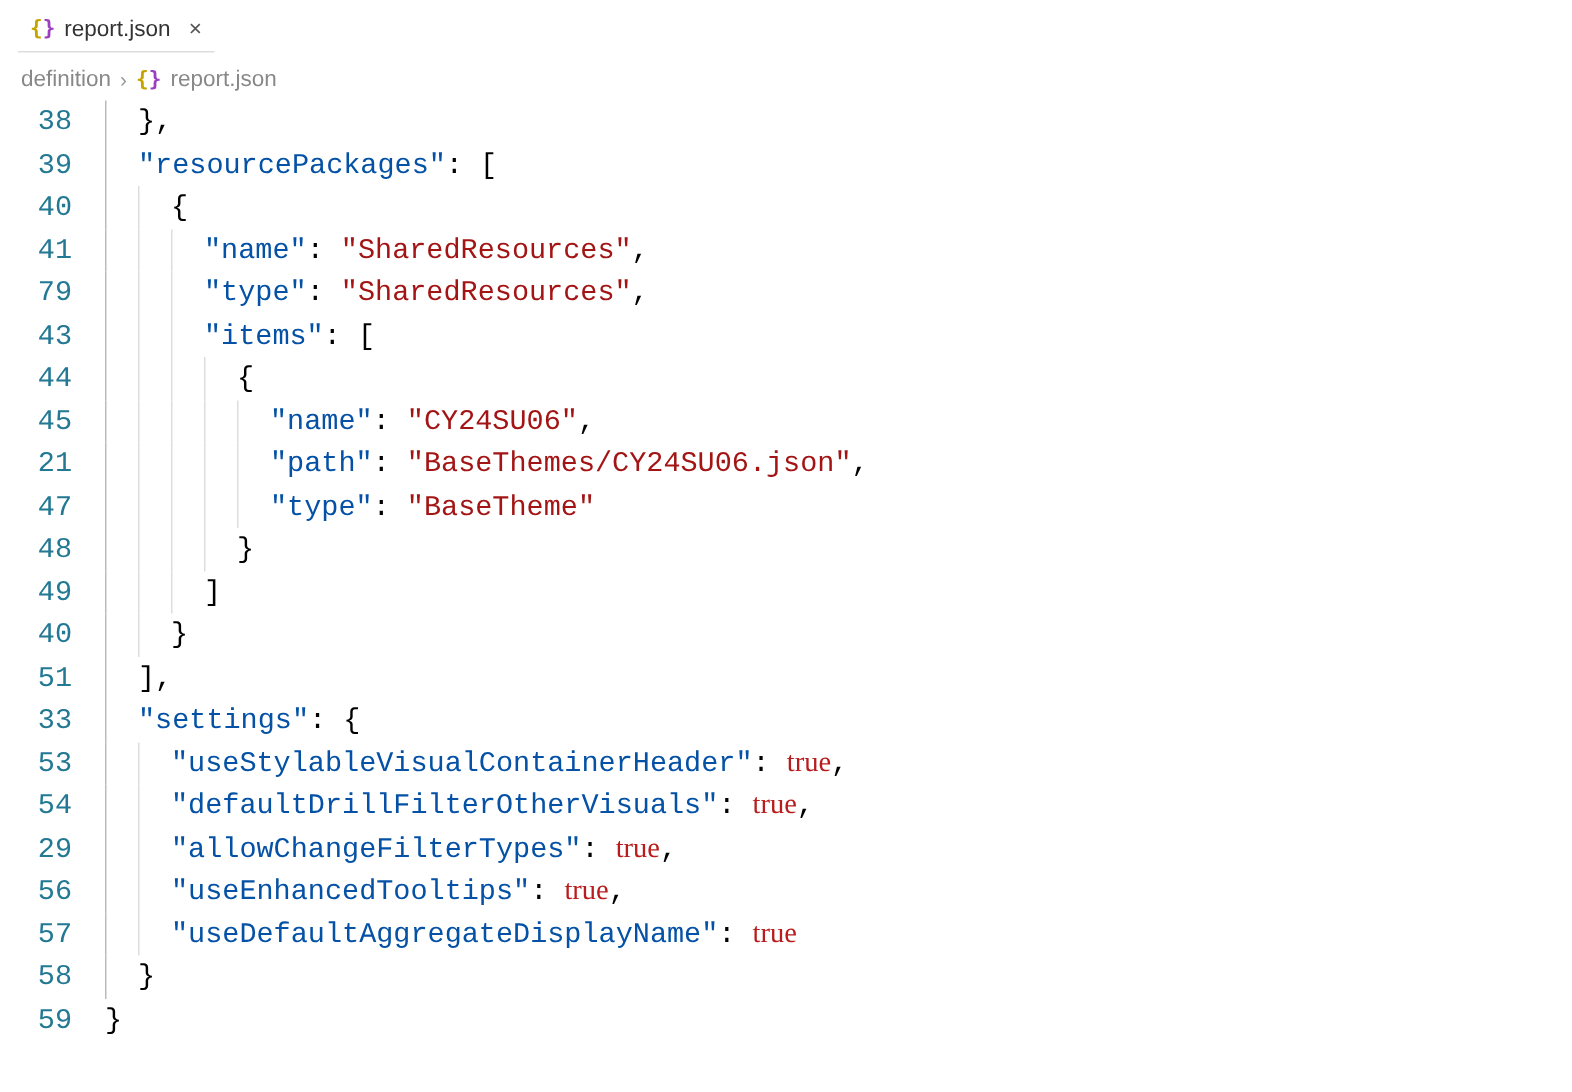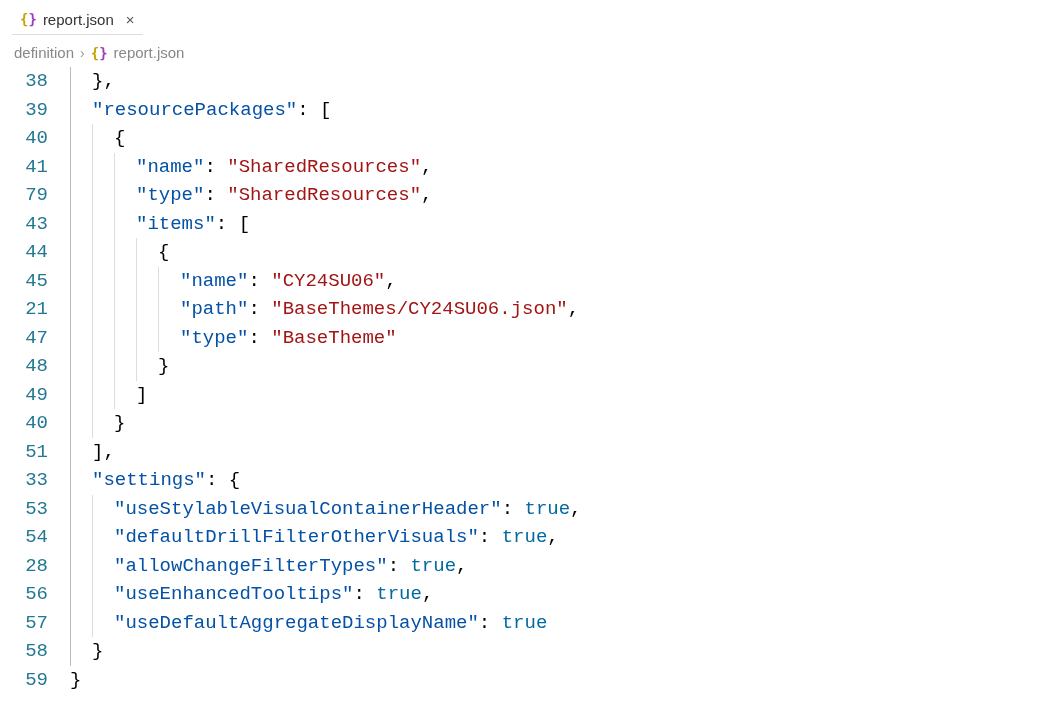--- a/index.html
+++ b/index.html
@@ -91,21 +91,21 @@
     height: 28.5px;
     vertical-align: top;
   }
   .indent-guide.active {
     border-left: 1px solid #bbb;
   }
   
   .tk-brace, .tk-bracket, .tk-colon, .tk-comma { color: #000000; }
   .tk-key     { color: #0451a5; }  
   .tk-string  { color: #a31515; }  
-  .tk-bool    { color: #0369a1; }  
+  .tk-bool    { color: #b91c1c; font-family: Liberation Serif, serif; }  
 </style>
 </head>
 <body>
 
 <div class="tab-bar">
   <div class="tab">
     <span class="json-braces"><span class="y">{</span><span class="p">}</span></span>
     <span>report.json</span>
     <span class="close-x">×</span>
   </div>
@@ -130,20 +130,20 @@
       <div>45</div>
       <div>21</div>
       <div>47</div>
       <div>48</div>
       <div>49</div>
       <div>40</div>
       <div>51</div>
       <div>33</div>
       <div>53</div>
       <div>54</div>
-      <div>28</div>
+      <div>29</div>
       <div>56</div>
       <div>57</div>
       <div>58</div>
       <div>59</div>
     </div>
   <div class="code" id="code"><div class="line"><span class="indent-guide active" style="width: 22px;"></span><span class="tk-brace">}</span><span class="tk-comma">,</span></div><div class="line"><span class="indent-guide active" style="width: 22px;"></span><span class="tk-key">"resourcePackages"</span><span class="tk-colon">:</span><span class="tk-sp">&nbsp;</span><span class="tk-bracket">[</span></div><div class="line"><span class="indent-guide active" style="width: 22px;"></span><span class="indent-guide" style="width: 22px;"></span><span class="tk-brace">{</span></div><div class="line"><span class="indent-guide active" style="width: 22px;"></span><span class="indent-guide" style="width: 22px;"></span><span class="indent-guide" style="width: 22px;"></span><span class="tk-key">"name"</span><span class="tk-colon">:</span><span class="tk-sp">&nbsp;</span><span class="tk-string">"SharedResources"</span><span class="tk-comma">,</span></div><div class="line"><span class="indent-guide active" style="width: 22px;"></span><span class="indent-guide" style="width: 22px;"></span><span class="indent-guide" style="width: 22px;"></span><span class="tk-key">"type"</span><span class="tk-colon">:</span><span class="tk-sp">&nbsp;</span><span class="tk-string">"SharedResources"</span><span class="tk-comma">,</span></div><div class="line"><span class="indent-guide active" style="width: 22px;"></span><span class="indent-guide" style="width: 22px;"></span><span class="indent-guide" style="width: 22px;"></span><span class="tk-key">"items"</span><span class="tk-colon">:</span><span class="tk-sp">&nbsp;</span><span class="tk-bracket">[</span></div><div class="line"><span class="indent-guide active" style="width: 22px;"></span><span class="indent-guide" style="width: 22px;"></span><span class="indent-guide" style="width: 22px;"></span><span class="indent-guide" style="width: 22px;"></span><span class="tk-brace">{</span></div><div class="line"><span class="indent-guide active" style="width: 22px;"></span><span class="indent-guide" style="width: 22px;"></span><span class="indent-guide" style="width: 22px;"></span><span class="indent-guide" style="width: 22px;"></span><span class="indent-guide" style="width: 22px;"></span><span class="tk-key">"name"</span><span class="tk-colon">:</span><span class="tk-sp">&nbsp;</span><span class="tk-string">"CY24SU06"</span><span class="tk-comma">,</span></div><div class="line"><span class="indent-guide active" style="width: 22px;"></span><span class="indent-guide" style="width: 22px;"></span><span class="indent-guide" style="width: 22px;"></span><span class="indent-guide" style="width: 22px;"></span><span class="indent-guide" style="width: 22px;"></span><span class="tk-key">"path"</span><span class="tk-colon">:</span><span class="tk-sp">&nbsp;</span><span class="tk-string">"BaseThemes/CY24SU06.json"</span><span class="tk-comma">,</span></div><div class="line"><span class="indent-guide active" style="width: 22px;"></span><span class="indent-guide" style="width: 22px;"></span><span class="indent-guide" style="width: 22px;"></span><span class="indent-guide" style="width: 22px;"></span><span class="indent-guide" style="width: 22px;"></span><span class="tk-key">"type"</span><span class="tk-colon">:</span><span class="tk-sp">&nbsp;</span><span class="tk-string">"BaseTheme"</span></div><div class="line"><span class="indent-guide active" style="width: 22px;"></span><span class="indent-guide" style="width: 22px;"></span><span class="indent-guide" style="width: 22px;"></span><span class="indent-guide" style="width: 22px;"></span><span class="tk-brace">}</span></div><div class="line"><span class="indent-guide active" style="width: 22px;"></span><span class="indent-guide" style="width: 22px;"></span><span class="indent-guide" style="width: 22px;"></span><span class="tk-bracket">]</span></div><div class="line"><span class="indent-guide active" style="width: 22px;"></span><span class="indent-guide" style="width: 22px;"></span><span class="tk-brace">}</span></div><div class="line"><span class="indent-guide active" style="width: 22px;"></span><span class="tk-bracket">]</span><span class="tk-comma">,</span></div><div class="line"><span class="indent-guide active" style="width: 22px;"></span><span class="tk-key">"settings"</span><span class="tk-colon">:</span><span class="tk-sp">&nbsp;</span><span class="tk-brace">{</span></div><div class="line"><span class="indent-guide active" style="width: 22px;"></span><span class="indent-guide" style="width: 22px;"></span><span class="tk-key">"useStylableVisualContainerHeader"</span><span class="tk-colon">:</span><span class="tk-sp">&nbsp;</span><span class="tk-bool">true</span><span class="tk-comma">,</span></div><div class="line"><span class="indent-guide active" style="width: 22px;"></span><span class="indent-guide" style="width: 22px;"></span><span class="tk-key">"defaultDrillFilterOtherVisuals"</span><span class="tk-colon">:</span><span class="tk-sp">&nbsp;</span><span class="tk-bool">true</span><span class="tk-comma">,</span></div><div class="line"><span class="indent-guide active" style="width: 22px;"></span><span class="indent-guide" style="width: 22px;"></span><span class="tk-key">"allowChangeFilterTypes"</span><span class="tk-colon">:</span><span class="tk-sp">&nbsp;</span><span class="tk-bool">true</span><span class="tk-comma">,</span></div><div class="line"><span class="indent-guide active" style="width: 22px;"></span><span class="indent-guide" style="width: 22px;"></span><span class="tk-key">"useEnhancedTooltips"</span><span class="tk-colon">:</span><span class="tk-sp">&nbsp;</span><span class="tk-bool">true</span><span class="tk-comma">,</span></div><div class="line"><span class="indent-guide active" style="width: 22px;"></span><span class="indent-guide" style="width: 22px;"></span><span class="tk-key">"useDefaultAggregateDisplayName"</span><span class="tk-colon">:</span><span class="tk-sp">&nbsp;</span><span class="tk-bool">true</span></div><div class="line"><span class="indent-guide active" style="width: 22px;"></span><span class="tk-brace">}</span></div><div class="line"><span class="tk-brace">}</span></div></div>
 </div>
 
 </body></html>

